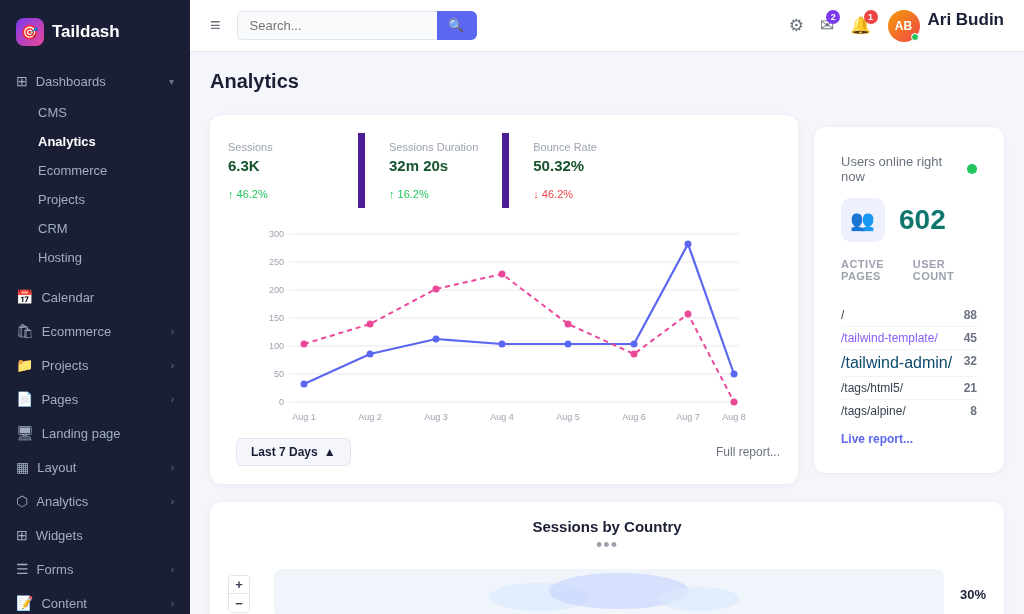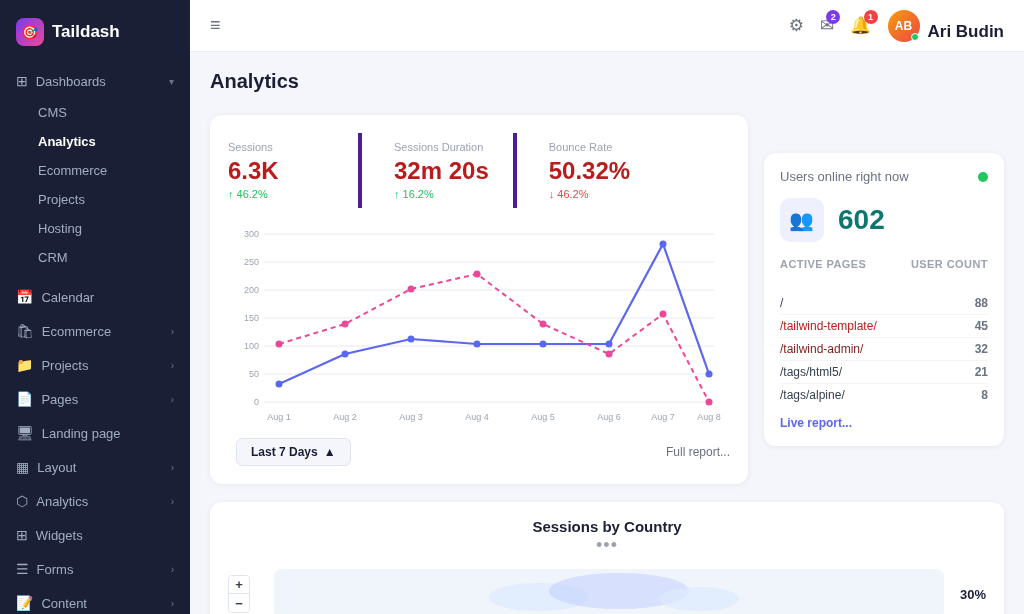--- a/index.html
+++ b/index.html
@@ -103,21 +103,21 @@
     }
     .badge {
       position: absolute; top: -5px; right: -6px;
       background: #ef4444; color: #fff;
       border-radius: 50%; font-size: 9px;
       width: 14px; height: 14px;
       display: flex; align-items: center; justify-content: center;
       font-weight: 700;
     }
     .badge.purple { background: #7c3aed; }
-    .avatar-wrap { display: flex; align-items: flex-end; gap: 8px; cursor: pointer; }
+    .avatar-wrap { display: flex; align-items: flex-start; gap: 8px; cursor: pointer; }
     .avatar {
       width: 32px; height: 32px; border-radius: 50%;
       background: linear-gradient(135deg, #f59e0b, #ef4444);
       display: flex; align-items: center; justify-content: center;
       font-size: 12px; font-weight: 700; color: #fff;
       position: relative;
     }
     .avatar-online {
       position: absolute; bottom: 1px; right: 1px;
       width: 8px; height: 8px; background: #22c55e; border-radius: 50%;
@@ -159,25 +159,25 @@
     .stats-row {
       display: flex;
       gap: 0;
       margin-bottom: 16px;
     }
     .stat-box {
       padding: 8px 24px 8px 0;
       min-width: 130px;
     }
     .stat-box + .stat-box {
-      border-left: 4px solid #4c1d95;
-      padding-left: 32px;
+      border-left: 7px solid #4c1d95;
+      padding-left: 24px;
     }
     .stat-label { font-size: 11px; color: #9ca3af; margin-bottom: 4px; }
-    .stat-value { font-size: 24px; font-weight: 700; color: #b91c1c; margin-bottom: 3px; }
+    .stat-value { font-size: 15px; font-weight: 700; color: #14532d; margin-bottom: 14px; }
     .stat-change { font-size: 11px; }
     .stat-change.up { color: #22c55e; }
     .stat-change.down { color: #ef4444; }
 
     
     .chart-wrap { position: relative; }
     svg.chart { width: 100%; height: 200px; }
 
     
     .chart-footer {
@@ -188,24 +188,24 @@
     .btn-period {
       background: #f4f6fb; border: 1px solid #e0e4ef;
       border-radius: 6px; padding: 6px 14px;
       font-size: 12px; font-weight: 600; color: #1a1f36;
       cursor: pointer; display: flex; align-items: center; gap: 6px;
     }
     .full-report { font-size: 12px; color: #6b7280; cursor: pointer; }
 
     
     .right-panel {
-      width: 240px;
+      width: 190px;
       background: #fff;
       border-radius: 12px;
-      padding: 16px;
+      padding: 27px;
       box-shadow: 0 1px 6px rgba(0,0,0,0.06);
       flex-shrink: 0;
     }
     .online-header {
       display: flex; align-items: center; justify-content: space-between;
       margin-bottom: 14px;
     }
     .online-title { font-size: 13px; color: #6b7280; }
     .online-dot { width: 10px; height: 10px; background: #22c55e; border-radius: 50%; }
     .online-count-row {
@@ -302,24 +302,24 @@
   <div class="sidebar-sub-item active">
     <span>Analytics</span>
   </div>
   <div class="sidebar-sub-item">
     <span>Ecommerce</span>
   </div>
   <div class="sidebar-sub-item">
     <span>Projects</span>
   </div>
   <div class="sidebar-sub-item">
+    <span>CRM</span>
+  </div>
+  <div class="sidebar-sub-item">
     <span>Hosting</span>
-  </div>
-  <div class="sidebar-sub-item">
-    <span>CRM</span>
   </div>
 
   <div class="sidebar-divider"></div>
 
   <div class="sidebar-main-item">
     <div class="left">
       <span class="icon-sq">📅</span>
       <span>Calendar</span>
     </div>
   </div>
@@ -384,20 +384,24 @@
     </div>
     <span class="chevron">›</span>
   </div>
 
 </div>
 
 <div class="main">
 
   <div class="header">
     <span class="header-menu-icon">≡</span>
+    <div class="search-bar">
+      <input class="search-input" type="text" placeholder="Search..." style="">
+      <button class="search-btn">🔍</button>
+    </div>
     <div class="header-spacer"></div>
     <div class="header-icons">
       <div class="header-icon-btn">
         <span>⚙</span>
       </div>
       <div class="header-icon-btn">
         <span>✉</span>
         <span class="badge purple">2</span>
       </div>
       <div class="header-icon-btn">
@@ -511,25 +515,25 @@
           <span>Active Pages</span>
           <span>User Count</span>
         </div>
         <div id="pages-list">
 
         <div class="page-row">
               <span style="color:#374151;font-size:12px;">/</span>
               <span class="page-count">88</span>
             </div>
             <div class="page-row">
-              <span style="color:#b91c1c;font-size:12px;">/tailwind-template/</span>
+              <span style="color:#8b5cf6;font-size:12px;">/tailwind-template/</span>
               <span class="page-count">45</span>
             </div>
             <div class="page-row">
-              <span style="color:#7f1d1d;font-size:12px;">/tailwind-admin/</span>
+              <span style="color:#0c4a6e;font-size:16px;">/tailwind-admin/</span>
               <span class="page-count">32</span>
             </div>
             <div class="page-row">
               <span style="color:#374151;font-size:12px;">/tags/html5/</span>
               <span class="page-count">21</span>
             </div>
             <div class="page-row">
               <span style="color:#374151;font-size:12px;">/tags/alpine/</span>
               <span class="page-count">8</span>
             </div>

